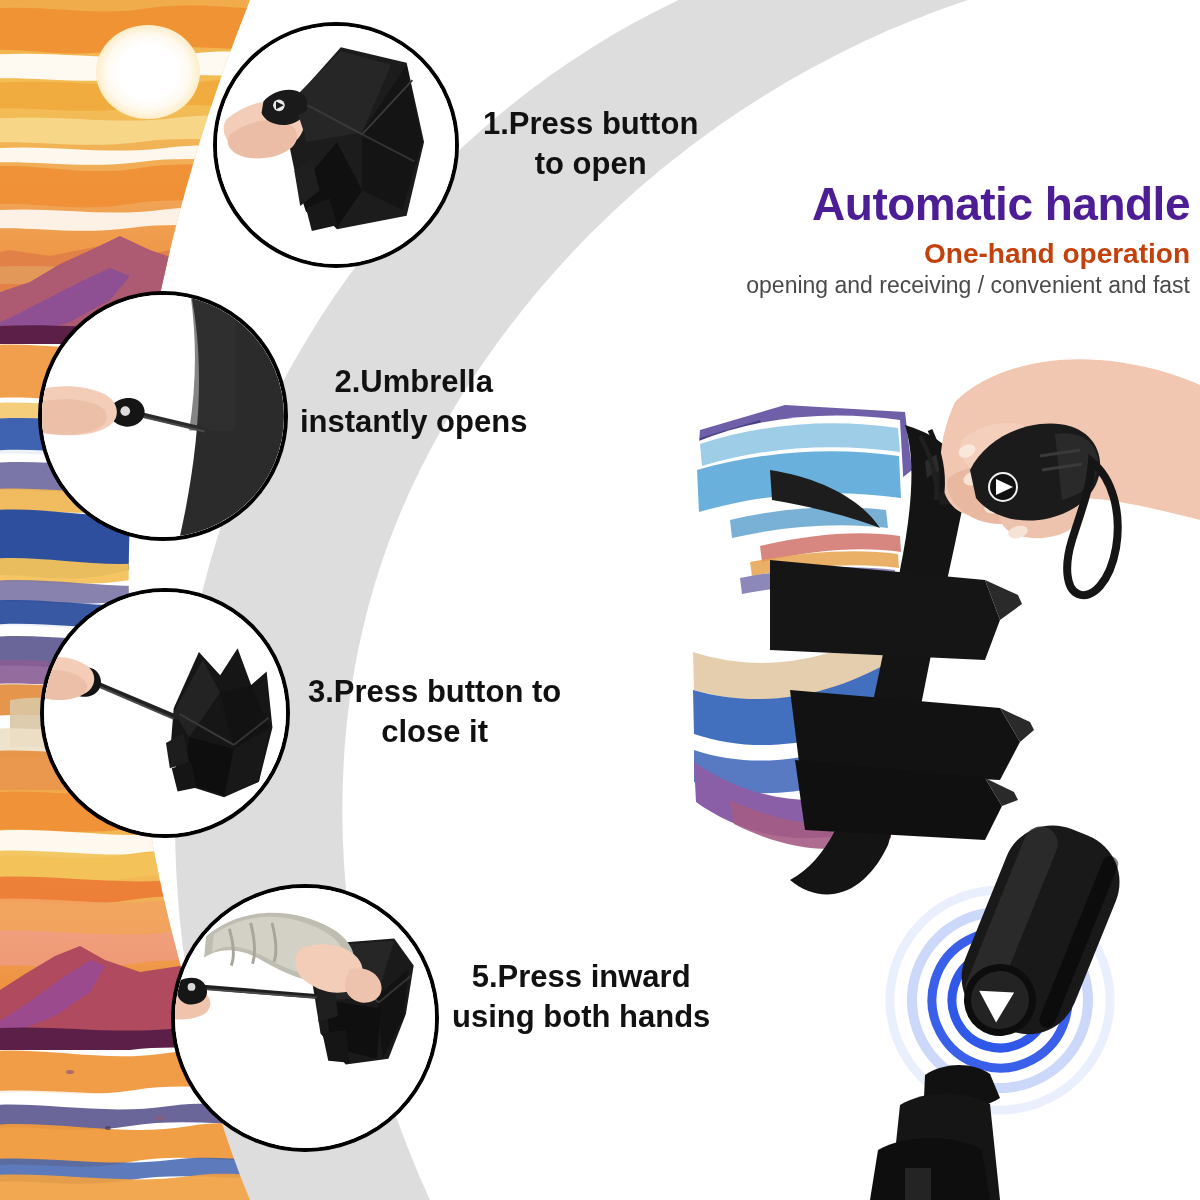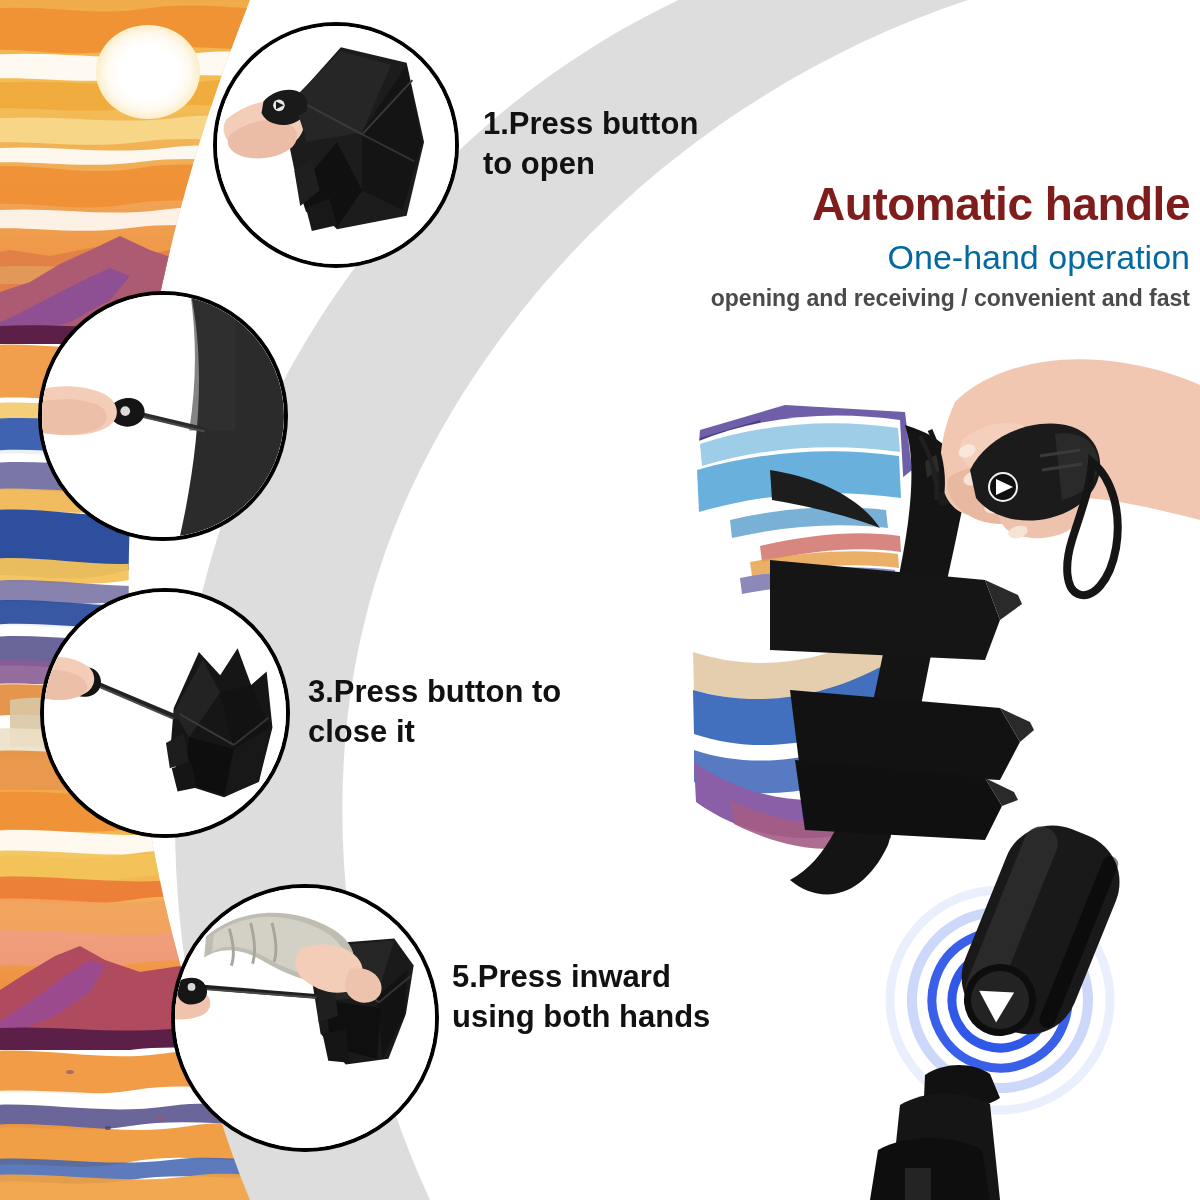--- a/index.html
+++ b/index.html
@@ -13,38 +13,39 @@
   #stage { position:absolute; inset:0; width:1200px; height:1200px; }
   .layer { position:absolute; inset:0; width:1200px; height:1200px; }
 
   
   .headline {
     position:absolute;
     left:660px; top:180px; width:530px;
     text-align:right;
   }
   .headline .h1 {
-    font-size:46px; font-weight:bold; color:#7f1d1d;
+    font-size:46px; font-weight:bold; color:#4c1d95;
     letter-spacing:-0.5px; line-height:1.08;
     white-space:nowrap;
   }
   .headline .h2 {
-    font-size:34px; font-weight:normal; color:#0369a1;
+    font-size:28px; font-weight:bold; color:#c2410c;
     line-height:1.25; margin-top:6px;
   }
   .headline .h3 {
-    font-size:23px; font-weight:bold; color:#4a4a4a;
-    line-height:1.3; margin-top:6px; white-space:nowrap;
+    font-size:23px; font-weight:normal; color:#4a4a4a;
+    line-height:1.3; white-space:nowrap;
   }
 
   .step-label {
     position:absolute;
     font-weight:bold; color:#111111;
     font-size:31px; line-height:1.28;
     white-space:pre-line;
+    text-align:center;
   }
   #step-label-1 { left:483px; top:104px; }
   #step-label-2 { left:300px; top:362px; }
   #step-label-3 { left:308px; top:672px; }
   #step-label-4 { left:452px; top:957px; }
 
   
   .inset {
     position:absolute;
     border-radius:50%;
@@ -469,18 +470,20 @@
   </div>
 
   <div class="headline">
     <div class="h1">Automatic  handle</div>
     <div class="h2">One-hand operation</div>
     <div class="h3">opening and receiving  / convenient and fast</div>
   </div>
 
   <div class="step-label" id="step-label-1">1.Press button
 to open</div>
+  <div class="step-label" id="step-label-2">2.Umbrella
+instantly opens</div>
   <div class="step-label" id="step-label-3">3.Press button to
 close it</div>
   <div class="step-label" id="step-label-4">5.Press inward
 using both hands</div>
 
 </div>
 
 </body></html>

